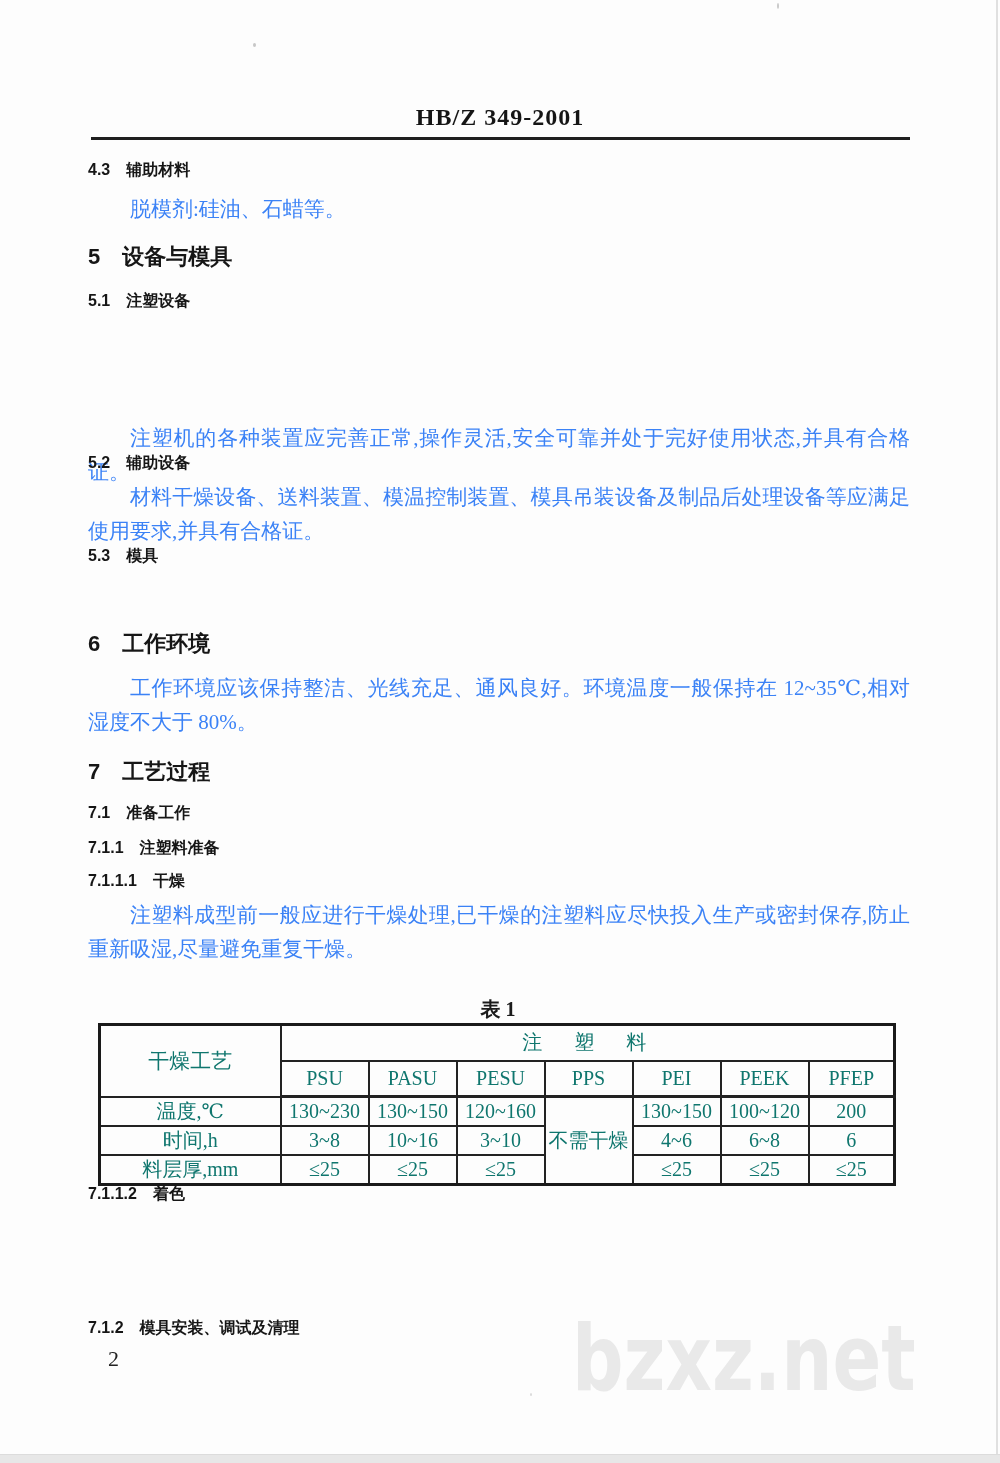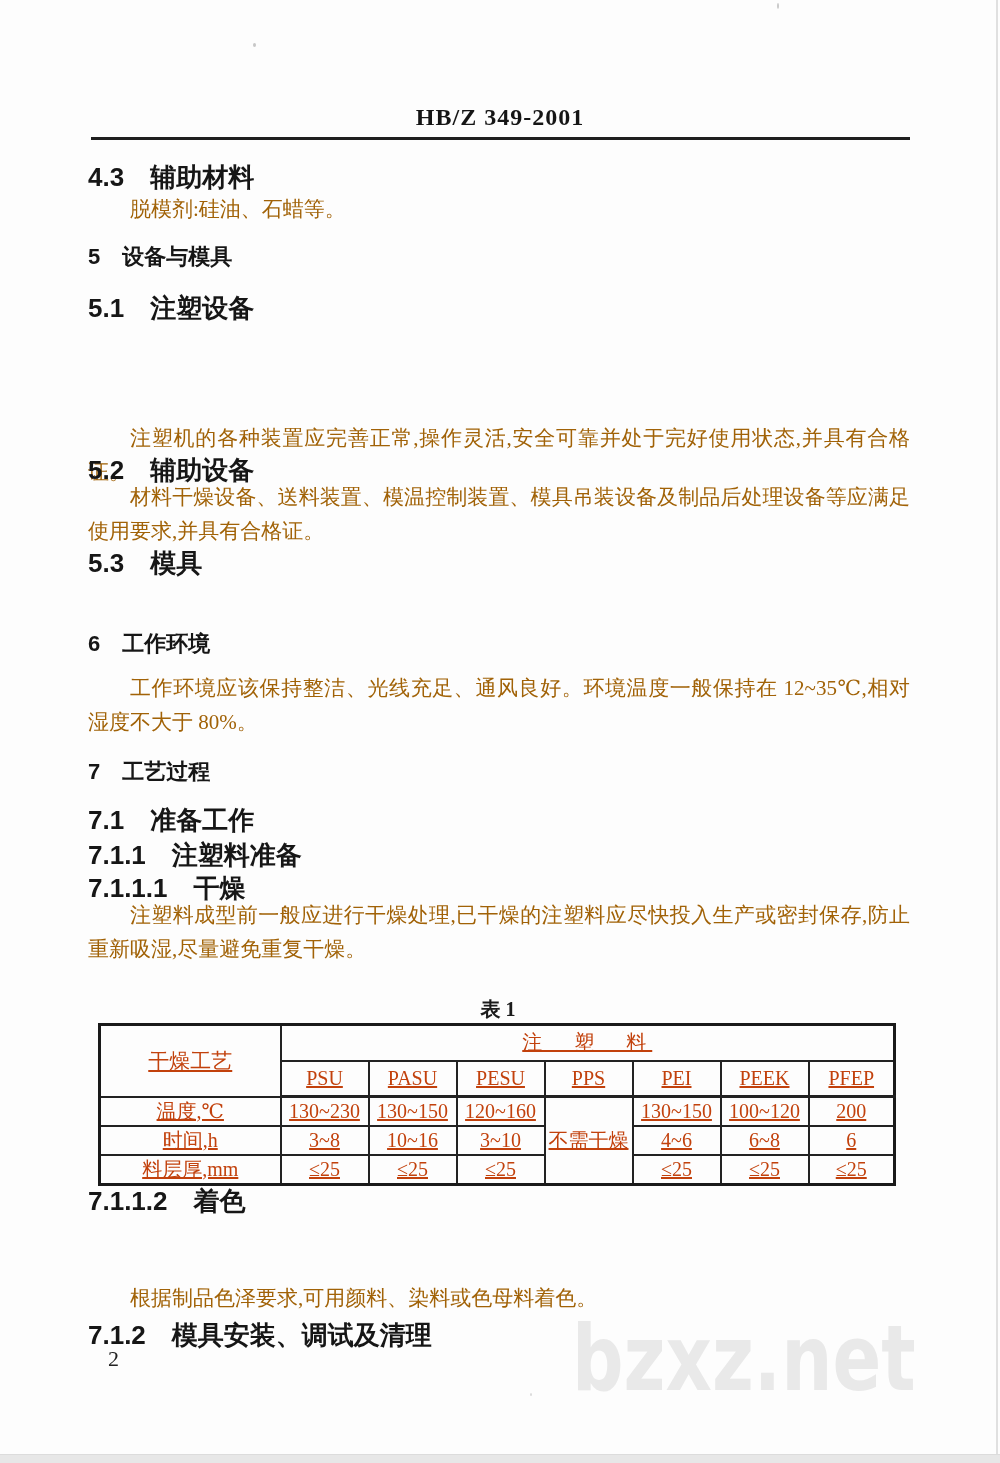--- a/index.html
+++ b/index.html
@@ -25,41 +25,40 @@
     background:#1f1f1f;
   }
   
   .hd {
     position:absolute; left:88px;
     font-family:"Liberation Sans","DejaVu Sans",sans-serif;
     font-weight:bold; color:#161616;
     white-space:nowrap;
   }
   .hd-l1 { font-size:22px; }
-  .hd-l2 { font-size:26px; }
+  .hd-l2 { font-size:16px; }
   
   .para {
     position:absolute; left:88px; width:822px;
     font-size:21px; line-height:34px;
     text-align:justify; text-justify:inter-ideograph;
-    color:#a16207;
+    color:#3b82f6;
   }
   .indent { text-indent:2em; }
   
   .tbl-title {
     position:absolute; top:996px; left:0; width:996px;
     text-align:center; font-weight:bold; font-size:20px;
     font-family:"Liberation Serif","DejaVu Serif",serif;
   }
   table.t1 {
     position:absolute; top:1023px; left:98px;
     width:795px; border-collapse:collapse; table-layout:fixed;
-    font-size:20px; color:#c2410c;
+    font-size:20px; color:#0f766e;
     font-family:"Liberation Serif","DejaVu Serif",serif;
-    text-decoration:underline;
   }
   table.t1 td {
     border:2px solid #222;
     text-align:center; vertical-align:middle;
     padding:0 2px;
   }
   table.t1 { border:3px solid #1a1a1a; }
   table.t1 tr.hdr1 td { height:36px; }
   table.t1 tr.hdr2 td { height:36px; border-bottom-width:3px; }
   table.t1 tr.body td { height:20px; }
@@ -173,21 +172,20 @@
       <td>≤25</td>
       <td>≤25</td>
       <td>≤25</td>
       <td>≤25</td>
       <td>≤25</td>
     </tr>
   </tbody>
     </table>
 
   <div class="hd hd-l2" style="top:1184px">7.1.1.2　着色</div>
-  <div class="para indent" style="top:1281px">根据制品色泽要求,可用颜料、染料或色母料着色。</div>
   <div class="hd hd-l2" style="top:1318px">7.1.2　模具安装、调试及清理</div>
 
   <div class="watermark">bzxz.net</div>
   <div class="page-num">2</div>
 
   <span class="speck s1"></span>
   <span class="speck s2"></span>
   <span class="speck s3"></span>
   <div class="right-edge"></div>
   <div class="bottom-strip"></div>

